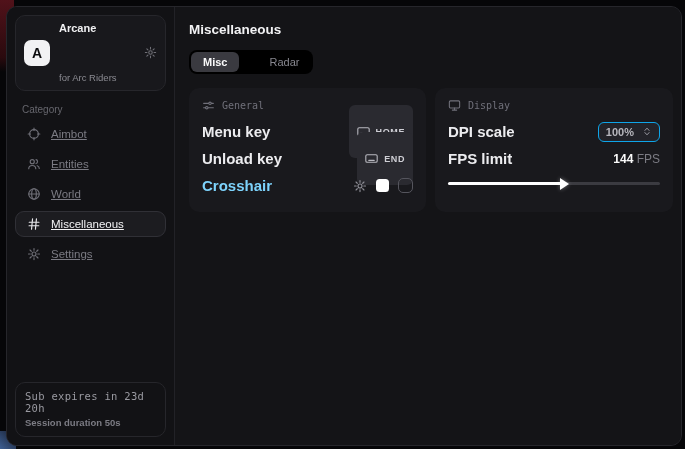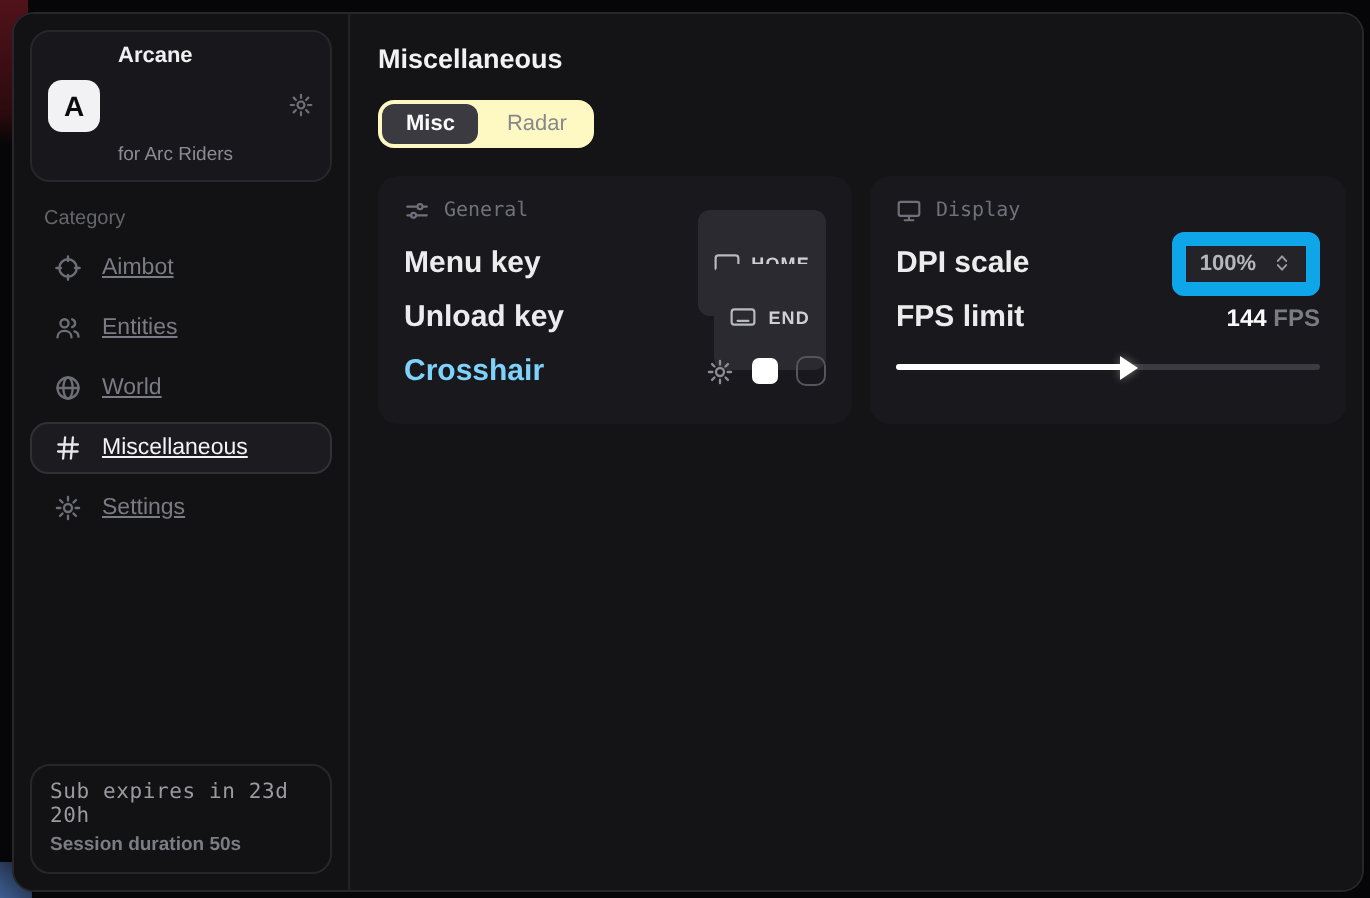--- a/index.html
+++ b/index.html
@@ -43,21 +43,21 @@
 
   .sub-card { border:1px solid #26262b; border-radius:10px; padding:7px 9px 8px; }
   .sub-line1 { font-family:"DejaVu Sans Mono", monospace; font-size:10.5px;
     color:#9a9aa1; letter-spacing:.3px; }
   .sub-line2 { font-size:9.5px; color:#7c7c84; margin-top:3px; font-weight:600; }
 
   
   .main { flex:1; padding:15px 14px; background:#141417; }
   .page-title { font-size:13.5px; font-weight:700; color:#f2f2f4; }
 
-  .tabs { display:inline-flex; gap:2px; background:#fef9c3; border-radius:8px;
+  .tabs { display:inline-flex; gap:18px; background:#000000; border-radius:8px;
     padding:2px; margin-top:13px; }
   .tab { font-size:11px; padding:4px 12px; border-radius:6px; color:#87878f; }
   .tab.active { background:#3a3a40; color:#fafafa; font-weight:600; }
 
   .cards { display:grid; grid-template-columns:237px 238px; gap:9px; margin-top:14px; }
   .card { background:#19191d; border-radius:10px; padding:11px 13px 13px; }
   .card-head { display:flex; align-items:center; gap:7px; color:#70707a;
     font-family:"DejaVu Sans Mono", monospace; font-size:10px; margin-bottom:6px; }
   .row { display:flex; align-items:center; justify-content:space-between; height:27px; }
   .row-label { font-size:15px; font-weight:700; color:#ececef; }
@@ -67,26 +67,26 @@
     border-radius:6px; padding:21px 8px; color:#cfcfd5; }
   .keybind .kb-ic { display:flex; color:#b9b9c0; }
   .keybind .kb-txt { font-size:9px; font-weight:700; letter-spacing:.6px; }
 
   .ctl-group { display:flex; align-items:center; gap:9px; }
   .mini-gear { color:#8d8d95; display:flex; }
   .swatch { width:13px; height:13px; border-radius:3.5px; background:#ffffff; }
   .checkbox { width:15px; height:15px; border-radius:5px; border:1.5px solid #55555d; }
 
   .stepper { display:inline-flex; align-items:center; gap:8px; background:#232329;
-    border:7px solid #0ea5e9; border-radius:6px; padding:3px 7px; }
+    border:1px solid #0ea5e9; border-radius:6px; padding:3px 7px; }
   .stepper-val { font-size:11px; color:#b6b6bd; font-weight:600; }
   .stepper-ic { display:flex; color:#9a9aa2; }
 
   .fps-val { font-size:12px; font-weight:700; color:#fafafa; }
-  .fps-unit { color:#7b7b83; font-weight:700; }
+  .fps-unit { color:#7b7b83; font-weight:400; }
 
   .slider { position:relative; height:14px; margin-top:4px; }
   .slider-track { position:absolute; left:0; right:0; top:6px; height:3px;
     border-radius:2px; background:#3b3b41; }
   .slider-fill { position:absolute; left:0; top:6px; height:3px;
     border-radius:2px; background:#ffffff; }
   .slider-thumb { position:absolute; top:1.5px; width:0; height:0;
     border-top:6px solid transparent; border-bottom:6px solid transparent;
     border-left:9px solid #ffffff; filter:drop-shadow(0 0 2px rgba(255,255,255,.4)); }
 

